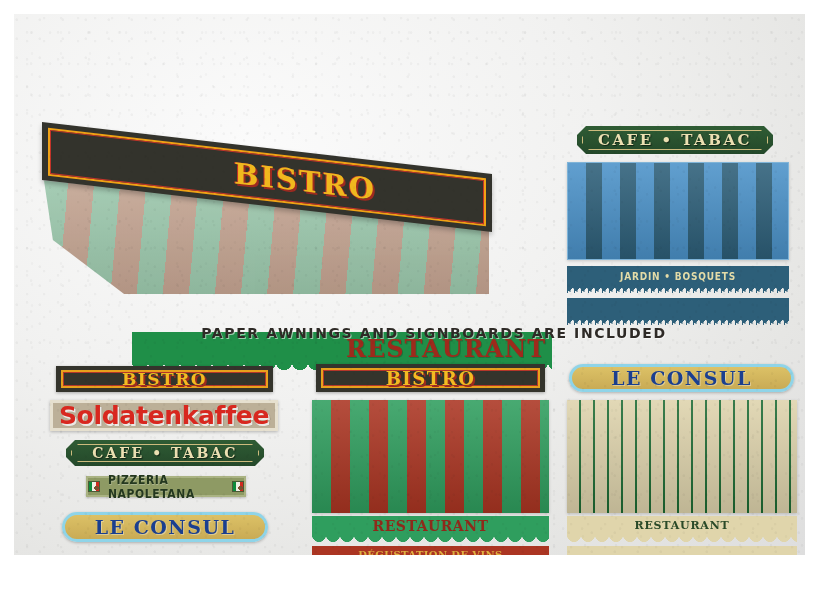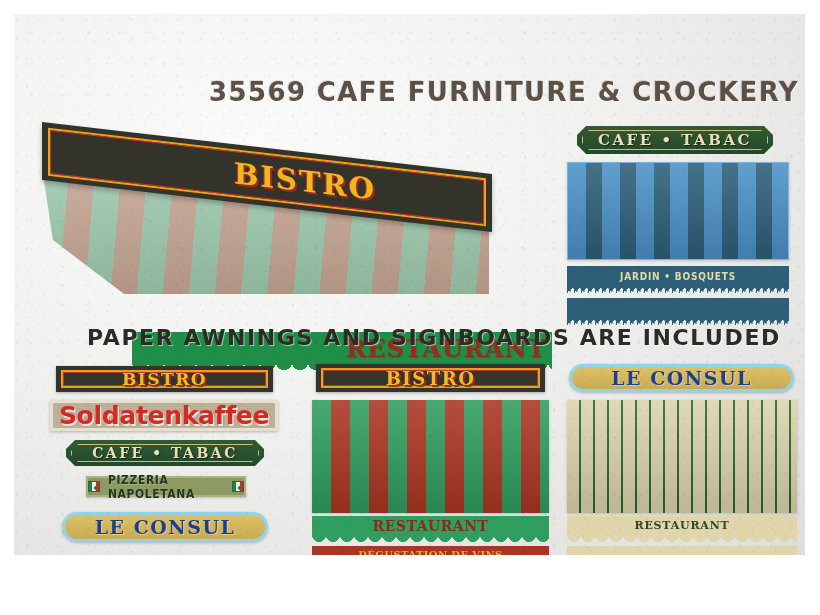--- a/index.html
+++ b/index.html
@@ -49,21 +49,21 @@
     text-shadow: 1px 1px 0 rgba(255,255,255,.7), -1px -1px 0 rgba(0,0,0,.12);
     z-index: 30;
   }
   .title-sub {
     position:absolute;
     left: 60px; top: 311px;
     width: 720px; height: 28px;
     color:#2e2a26;
     font-family:"DejaVu Sans", sans-serif;
     font-weight:700;
-    font-size:22px;
+    font-size:14px;
     letter-spacing:1.6px;
     text-align:center;
     white-space:nowrap;
     text-shadow: 1px 1px 0 rgba(255,255,255,.55);
     z-index: 30;
   }
 
   
   #big-awning { position:absolute; left:20px; top:100px; width:480px; height:180px; }
 
@@ -263,21 +263,20 @@
     -webkit-mask-position: 0 0, 3.5px 0;
     mask-position: 0 0, 3.5px 0;
     -webkit-mask-repeat:repeat-x; mask-repeat:repeat-x;
   }
 </style>
 </head>
 <body>
 
 <div id="card">
 
-  <div class="title-main">35569 CAFE FURNITURE &amp; CROCKERY</div>
 
   <div id="big-awning">
     <div class="big-canvas"></div>
 
     <div class="big-sign">
       <div class="pin-wrap big-sign-inner">
         <span class="big-sign-txt">BISTRO</span>
       </div>
     </div>
 

